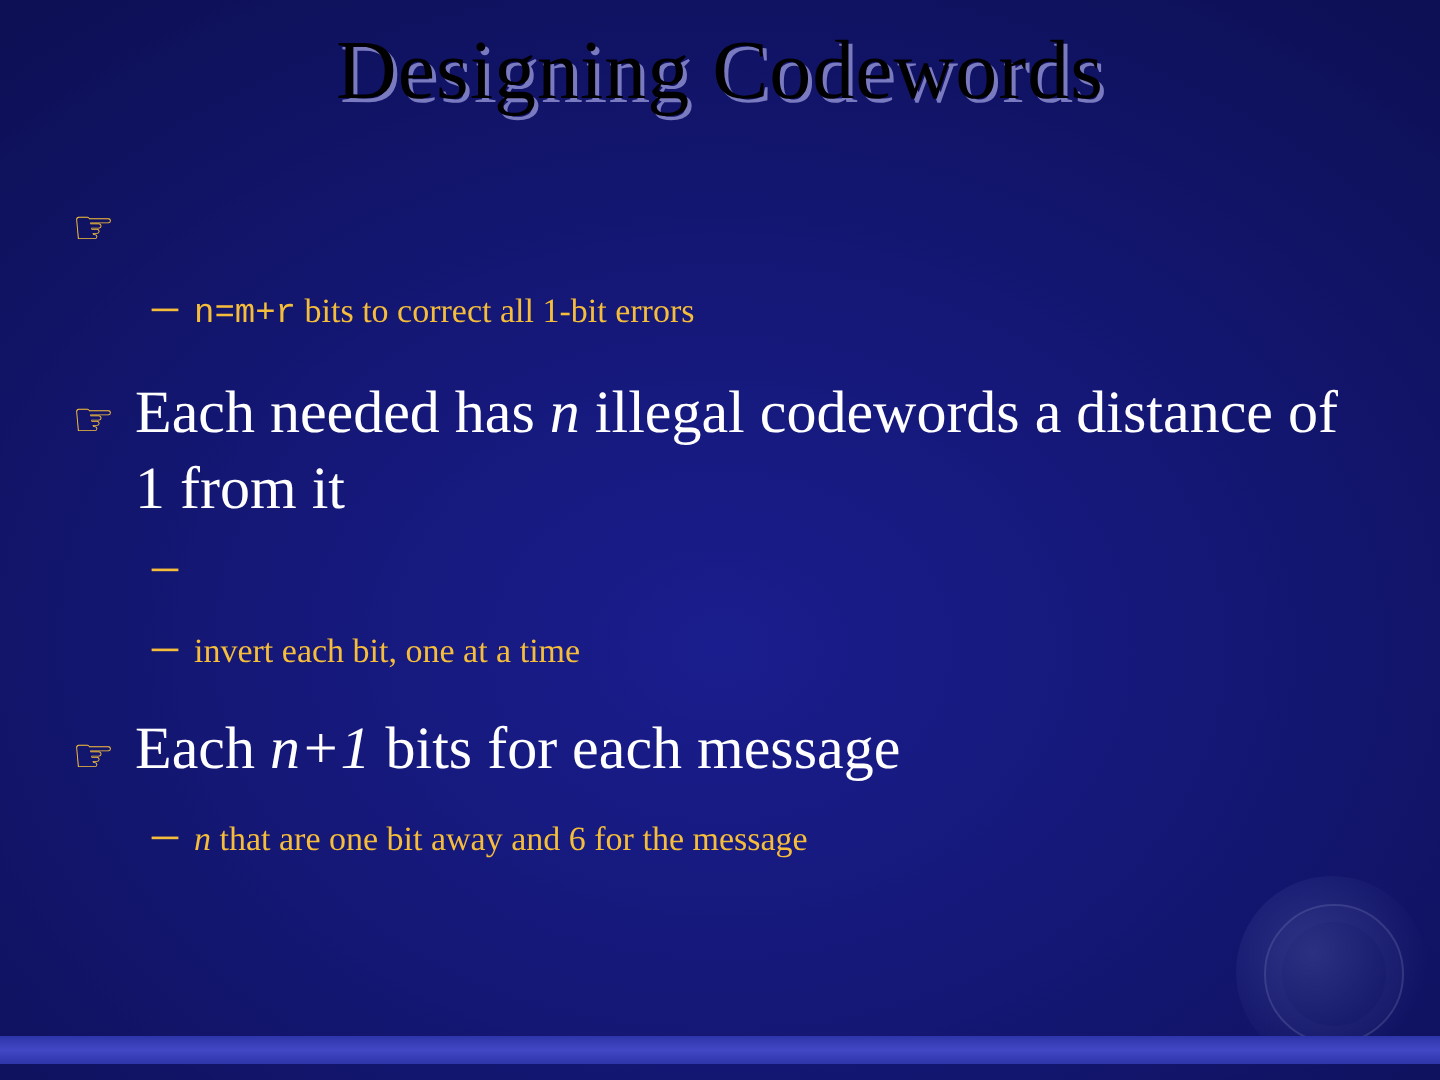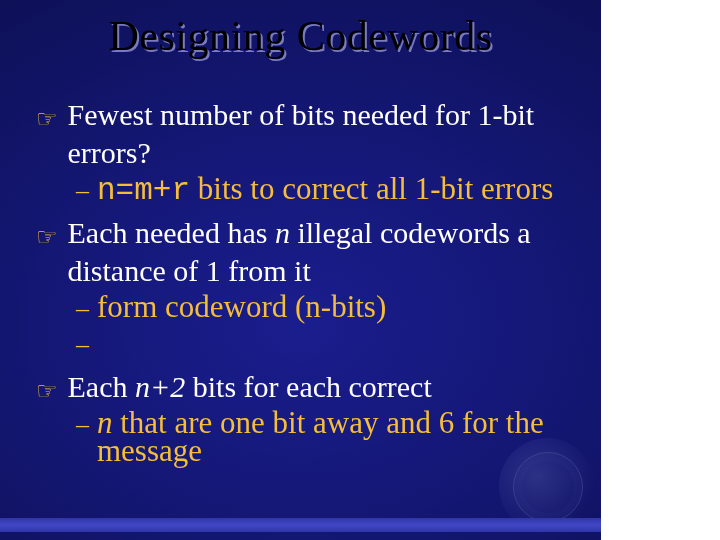--- a/index.html
+++ b/index.html
@@ -4,21 +4,21 @@
 <style>
   html, body {
     margin: 0;
     padding: 0;
     width: 720px;
     height: 540px;
     overflow: hidden;
     font-family: "Times New Roman", Times, serif;
   }
   .slide {
-    width: 601px;
+    width: 720px;
     height: 540px;
     background: radial-gradient(ellipse 900px 680px at 50% 60%,
                  #1a1d8d 0%,
                  #151878 25%,
                  #0d1055 60%,
                  #070a3a 90%,
                  #05072d 100%);
     position: relative;
     color: #fff;
     box-sizing: border-box;
@@ -70,22 +70,22 @@
     margin-bottom: 2px;
   }
   .bullet-2 .dash {
     font-size: 26px;
     line-height: 34px;
     color: #f5bd3a;
     margin-right: 8px;
     flex-shrink: 0;
   }
   .bullet-2 .text {
-    font-size: 31px;
-    line-height: 28px;
+    font-size: 17px;
+    line-height: 48px;
     color: #f5bd3a;
   }
   .mono {
     font-family: "Courier New", Courier, monospace;
   }
   .ital {
     font-style: italic;
   }
   .footer-bar {
     position: absolute;
@@ -127,50 +127,49 @@
 <body>
 
 <div class="slide">
 
   <div class="title">Designing Codewords</div>
 
   <div class="content">
 
     <div class="bullet-1">
       <span class="icon">☞</span>
-      <span class="text">Fewest number of bits needed for 1-bit errors?</span>
     </div>
 
     <div class="bullet-2">
       <span class="dash">–</span>
       <span class="text">
         <span class="mono">n=m+r</span><span> bits to correct all 1-bit errors</span>
       </span>
     </div>
 
     <div class="bullet-1">
       <span class="icon">☞</span>
       <span class="text">
         <span>Each needed has </span><span class="ital">n</span><span> illegal codewords a distance of 1 from it</span>
       </span>
     </div>
 
     <div class="bullet-2">
       <span class="dash">–</span>
-      <span class="text">form codeword (n-bits)</span>
     </div>
 
     <div class="bullet-2">
       <span class="dash">–</span>
+      <span class="text">invert each bit, one at a time</span>
     </div>
 
     <div class="bullet-1">
       <span class="icon">☞</span>
       <span class="text">
-        <span>Each </span><span class="ital">n+2</span><span> bits for each correct</span>
+        <span>Each </span><span class="ital">n+1</span><span> bits for each message</span>
       </span>
     </div>
 
     <div class="bullet-2">
       <span class="dash">–</span>
       <span class="text">
         <span class="ital">n</span><span> that are one bit away and 6 for the message</span>
       </span>
     </div>
 

